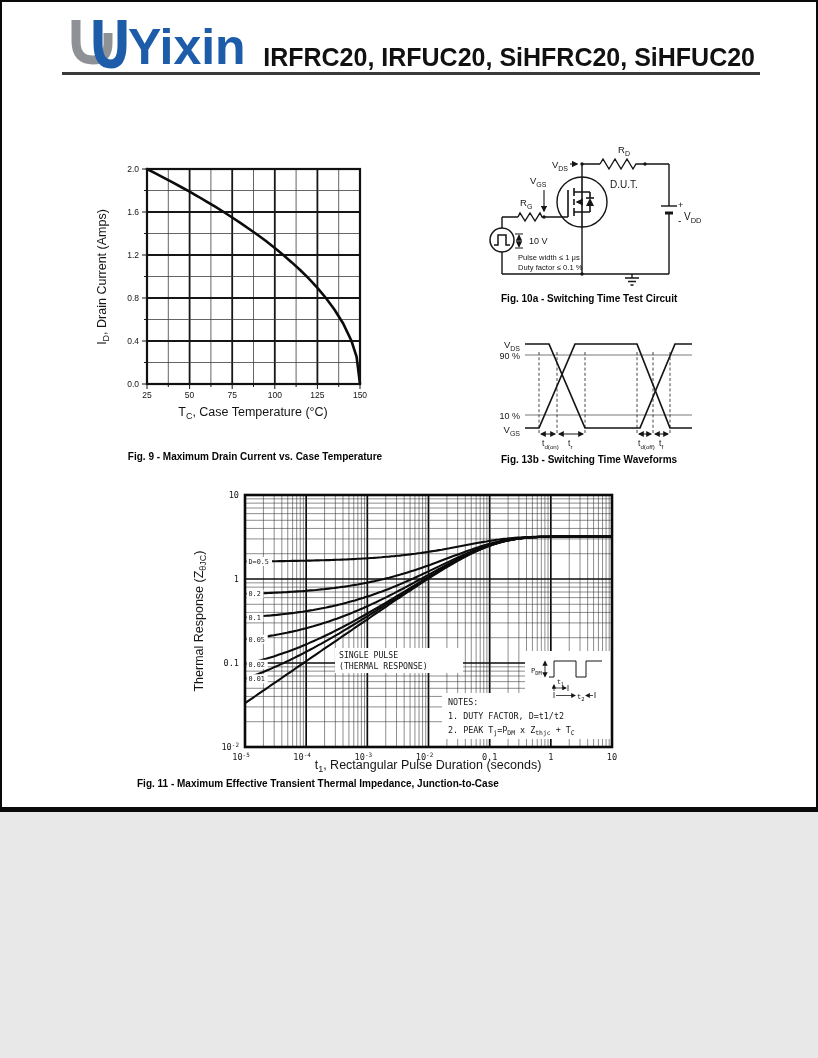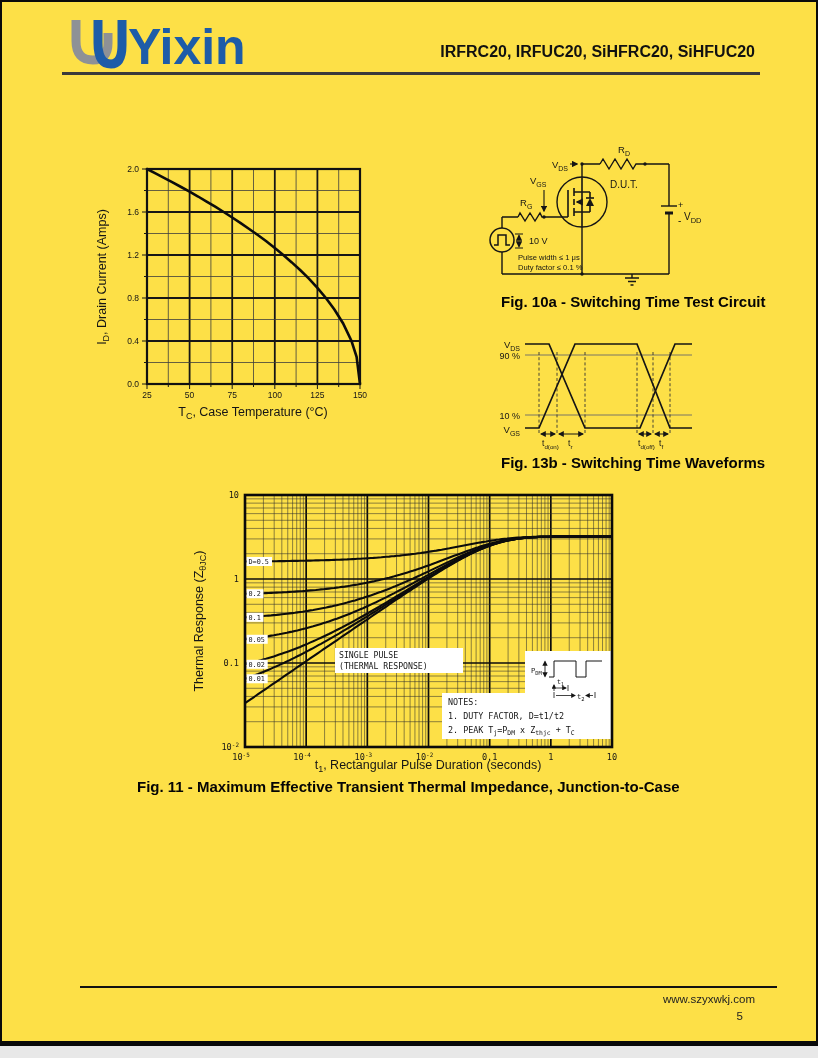--- a/index.html
+++ b/index.html
@@ -1,23 +1,23 @@
 <!DOCTYPE html>
 <html><head>
 <meta charset="utf-8">
 <style>
   html,body{margin:0;padding:0;background:#e8e8e8;}
-  .page{position:relative;width:818px;height:1046px;background:#fde047;
+  .page{position:relative;width:818px;height:812px;background:#ffffff;
         box-sizing:border-box;border:2px solid #0a0a0a;border-bottom:5px solid #0a0a0a;
         font-family:"Liberation Sans",sans-serif;overflow:hidden;}
   .abs{position:absolute;}
   .brand-text{font-size:50px;font-weight:bold;letter-spacing:0px;}
-  .doc-title{font-size:16px;font-weight:bold;color:#111;}
+  .doc-title{font-size:25px;font-weight:bold;color:#111;}
   .hrule{background:#3a3a3a;}
-  .caption{font-weight:bold;font-size:15px;color:#050505;}
+  .caption{font-weight:bold;font-size:10px;color:#050505;}
   .footer-txt{font-size:11.5px;color:#222;text-align:right;line-height:1.5;}
   svg text{font-family:"Liberation Sans",sans-serif;fill:#151515;}
   svg .mono{font-family:"DejaVu Sans Mono",monospace;}
   .ink{stroke:#151515;fill:none;}
 </style>
 </head>
 <body>
 
 <div class="page">
 
@@ -90,20 +90,21 @@
         <text x="49" y="233" text-anchor="end" font-size="8.5">0.0</text>
         <text x="49" y="190" text-anchor="end" font-size="8.5">0.4</text>
         <text x="49" y="147" text-anchor="end" font-size="8.5">0.8</text>
         <text x="49" y="104" text-anchor="end" font-size="8.5">1.2</text>
         <text x="49" y="61" text-anchor="end" font-size="8.5">1.6</text>
         <text x="49" y="18" text-anchor="end" font-size="8.5">2.0</text>
       </g>
     <text x="163" y="262" text-anchor="middle" font-size="12.5"><tspan>T</tspan><tspan dy="3" font-size="9">C</tspan><tspan dy="-3">, Case Temperature (°C)</tspan></text>
     <text transform="translate(16,123) rotate(-90)" text-anchor="middle" font-size="12.5"><tspan>I</tspan><tspan dy="3" font-size="9">D</tspan><tspan dy="-3">, Drain Current (Amps)</tspan></text>
   </svg>
+  <div class="abs caption" style="left:88px;top:449px;width:330px;text-align:center">Fig. 9 - Maximum Drain Current vs. Case Temperature</div>
 
   <svg class="abs" style="left:480px;top:140px" width="310" height="150" viewBox="0 0 310 150">
     <defs>
       <marker id="ah" viewBox="0 0 10 10" refX="8" refY="5" markerWidth="6" markerHeight="6" orient="auto-start-reverse">
         <path d="M0,0 L10,5 L0,10 z" fill="#151515"></path>
       </marker>
     </defs>
 
     <g class="ink" stroke-width="1.4">
       <path d="M100,22 H118 M160,22 H187 M187,22 V64 M187,72 V132 M20,132 H187 M100,36 V22 M100,85 V132 M20,75 H36 M62,75 H80 M20,86 V75 M20,110 V132"></path>

